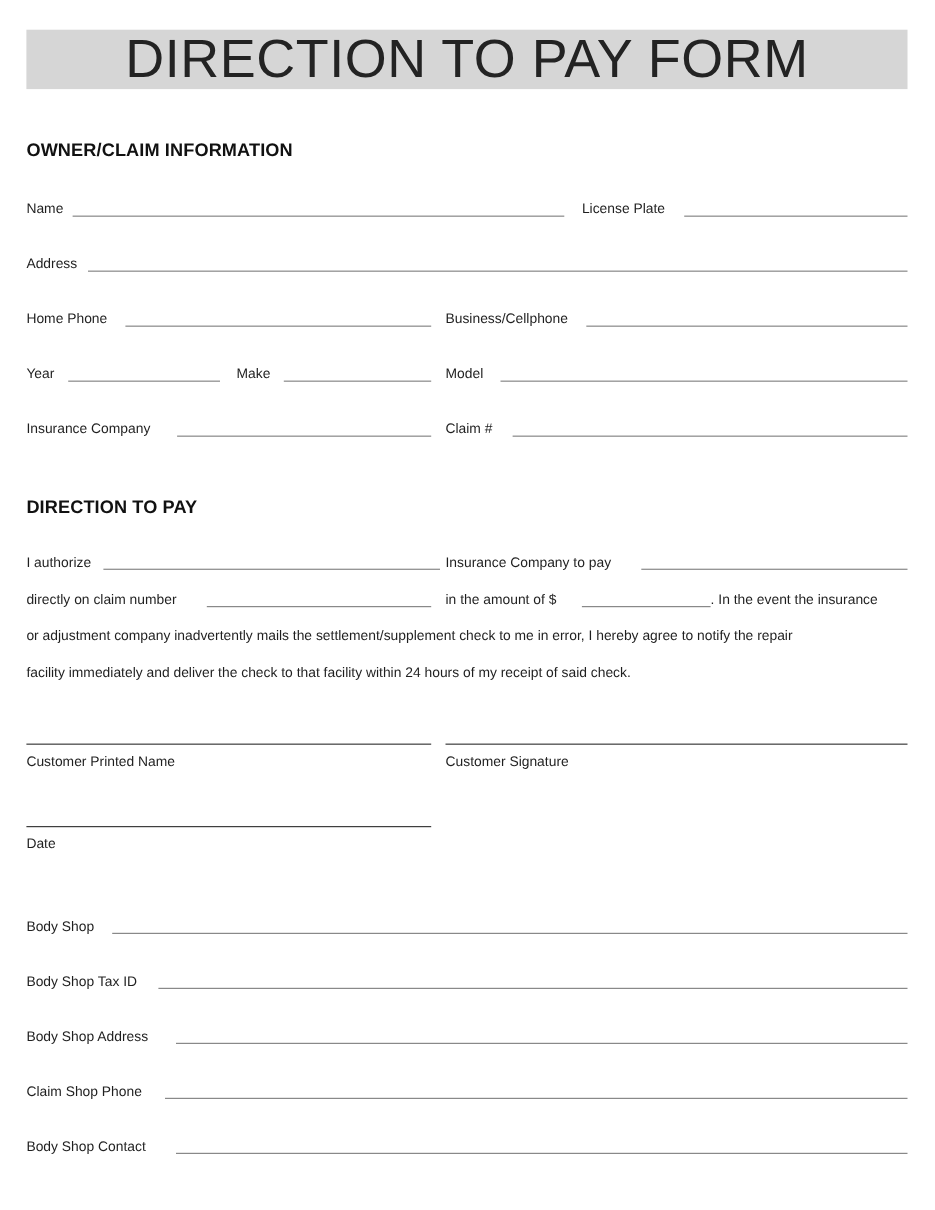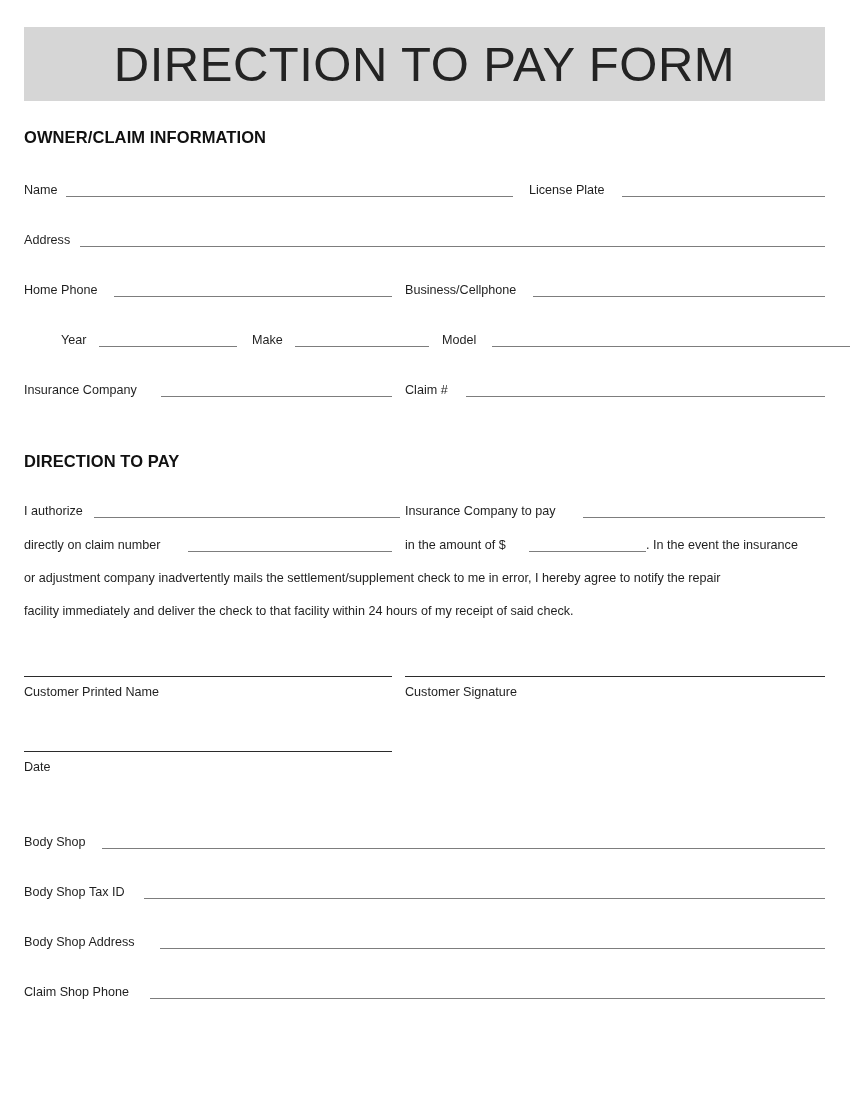--- a/index.html
+++ b/index.html
@@ -20,21 +20,21 @@
     inset: 0;
     background: #ffffff;
   }
 
   
   .title-banner {
     position: absolute;
     left: 24px;
     top: 27px;
     width: 801px;
-    height: 74px;
+    height: 54px;
     background: #d6d6d6;
     display: flex;
     align-items: center;
     justify-content: center;
   }
   .title-banner .title-text {
     font-size: 49px;
     font-weight: 400;
     letter-spacing: 0.5px;
     color: #232323;
@@ -124,21 +124,21 @@
     <span class="rule" style="left:80px; width:745px;"></span>
   </div>
 
   <div class="field-row" style="top:280px;">
     <span class="fld" style="left:24px;">Home Phone</span>
     <span class="rule" style="left:114px; width:278px;"></span>
     <span class="fld" style="left:405px;">Business/Cellphone</span>
     <span class="rule" style="left:533px; width:292px;"></span>
   </div>
 
-  <div class="field-row" style="top:330px;margin-left:37px;">
+  <div class="field-row" style="top:330px;">
     <span class="fld" style="left:24px;">Year</span>
     <span class="rule" style="left:62px; width:138px;"></span>
     <span class="fld" style="left:215px;">Make</span>
     <span class="rule" style="left:258px; width:134px;"></span>
     <span class="fld" style="left:405px;">Model</span>
     <span class="rule" style="left:455px; width:370px;"></span>
   </div>
 
   <div class="field-row" style="top:380px;">
     <span class="fld" style="left:24px;">Insurance Company</span>
@@ -189,14 +189,18 @@
   <div class="field-row" style="top:932px;">
     <span class="fld" style="left:24px;">Body Shop Address</span>
     <span class="rule" style="left:160px; width:665px;"></span>
   </div>
 
   <div class="field-row" style="top:982px;">
     <span class="fld" style="left:24px;">Claim Shop Phone</span>
     <span class="rule" style="left:150px; width:675px;"></span>
   </div>
 
+  <div class="field-row" style="top:1032px;">
+    <span class="fld" style="left:24px;">Body Shop Contact</span>
+    <span class="rule" style="left:160px; width:665px;"></span>
+  </div>
 
 </div>
 
 </body></html>

